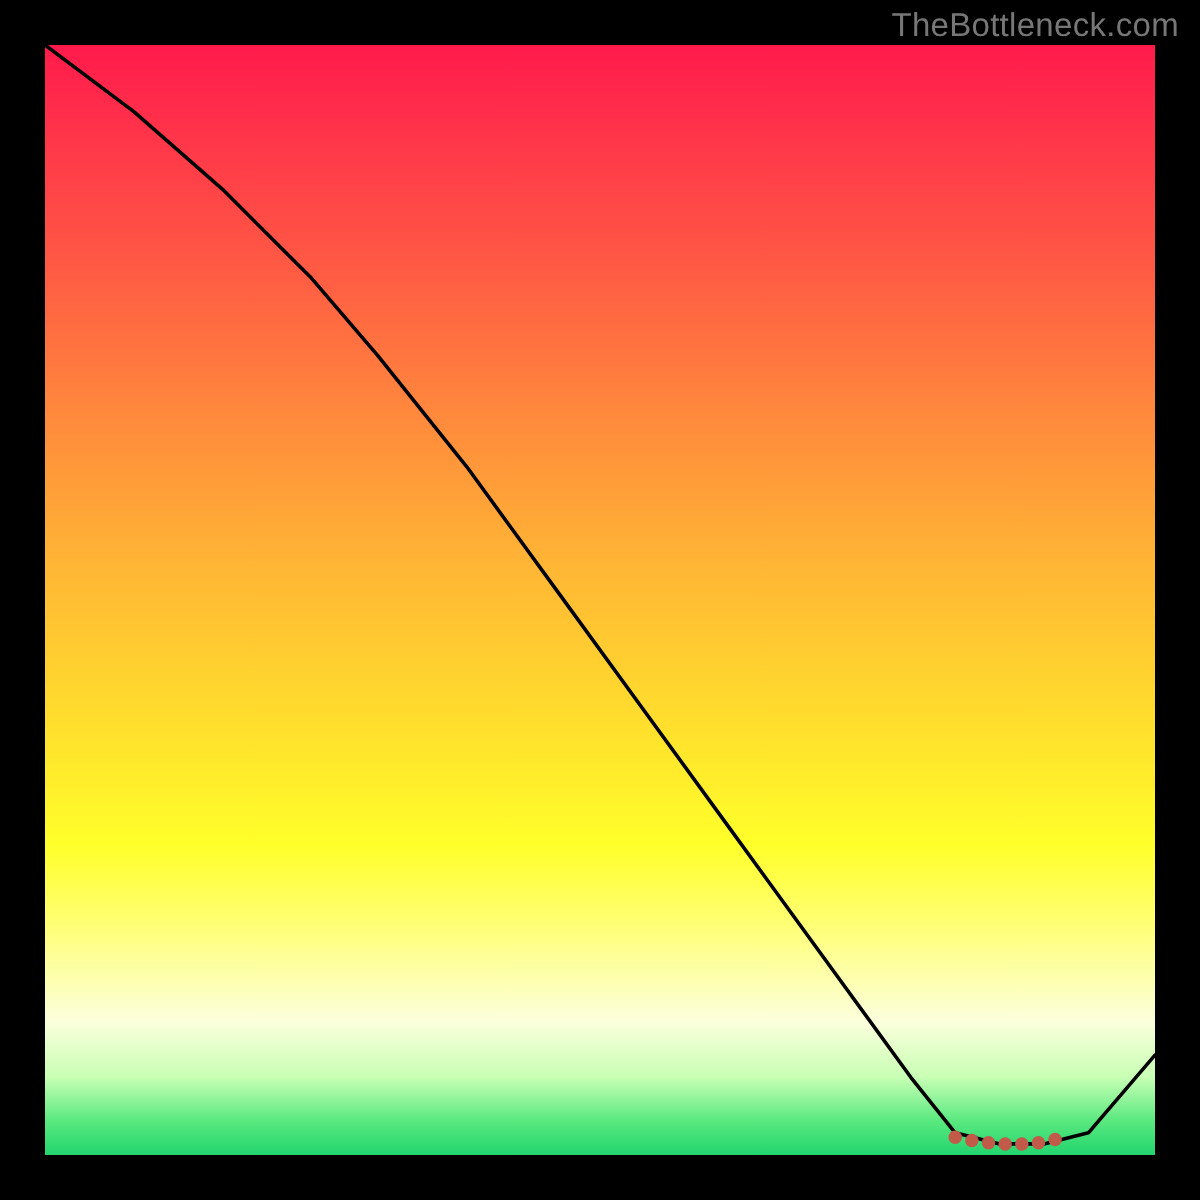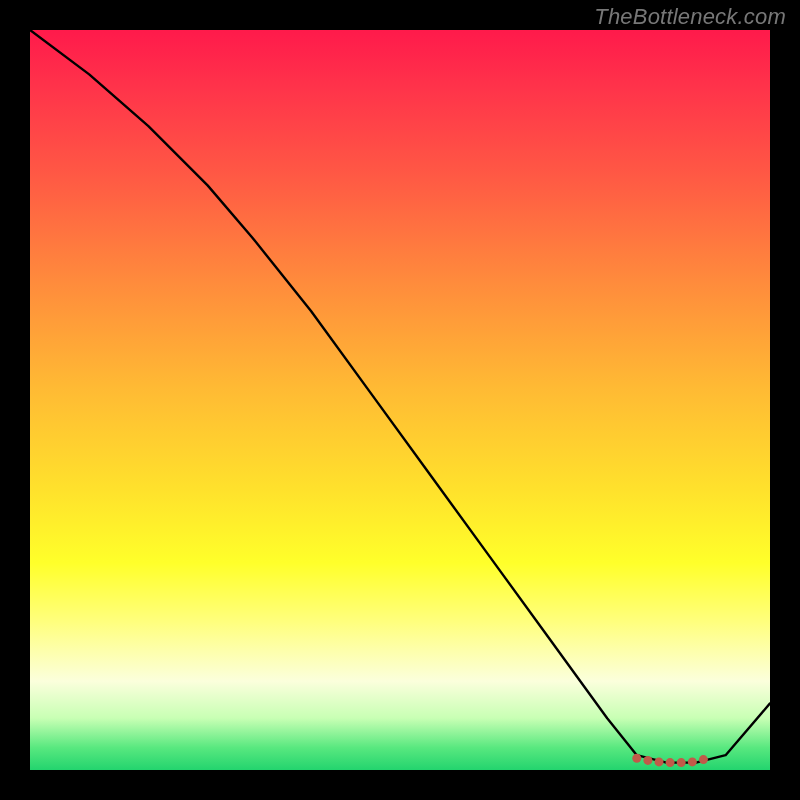--- a/index.html
+++ b/index.html
@@ -9,21 +9,20 @@
     height: 800px;
     background: #000;
     font-family: Arial, Helvetica, sans-serif;
     overflow: hidden;
   }
   .outer {
     width: 800px;
     height: 800px;
     position: relative;
     background: #000;
-    font-style: italic;
   }
   .watermark {
     position: absolute;
     top: 4px;
     right: 14px;
     color: #777;
     font-size: 22px;
     font-weight: 500;
     letter-spacing: 0.2px;
     z-index: 5;

